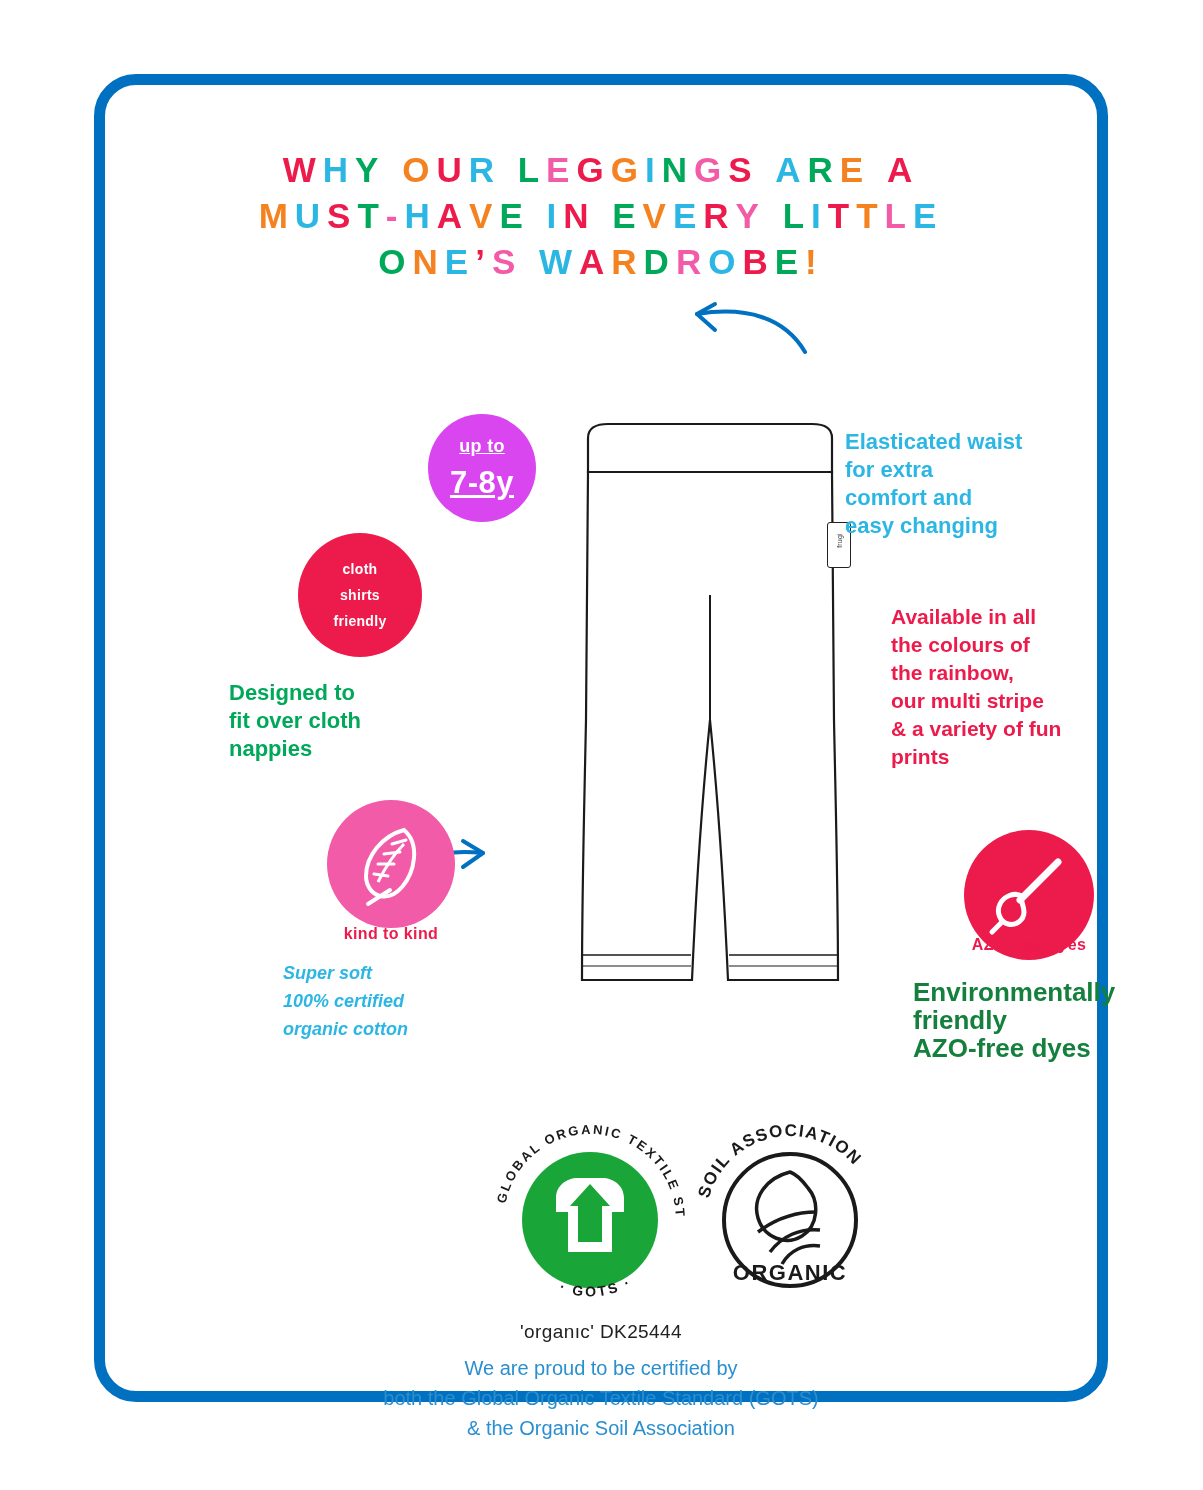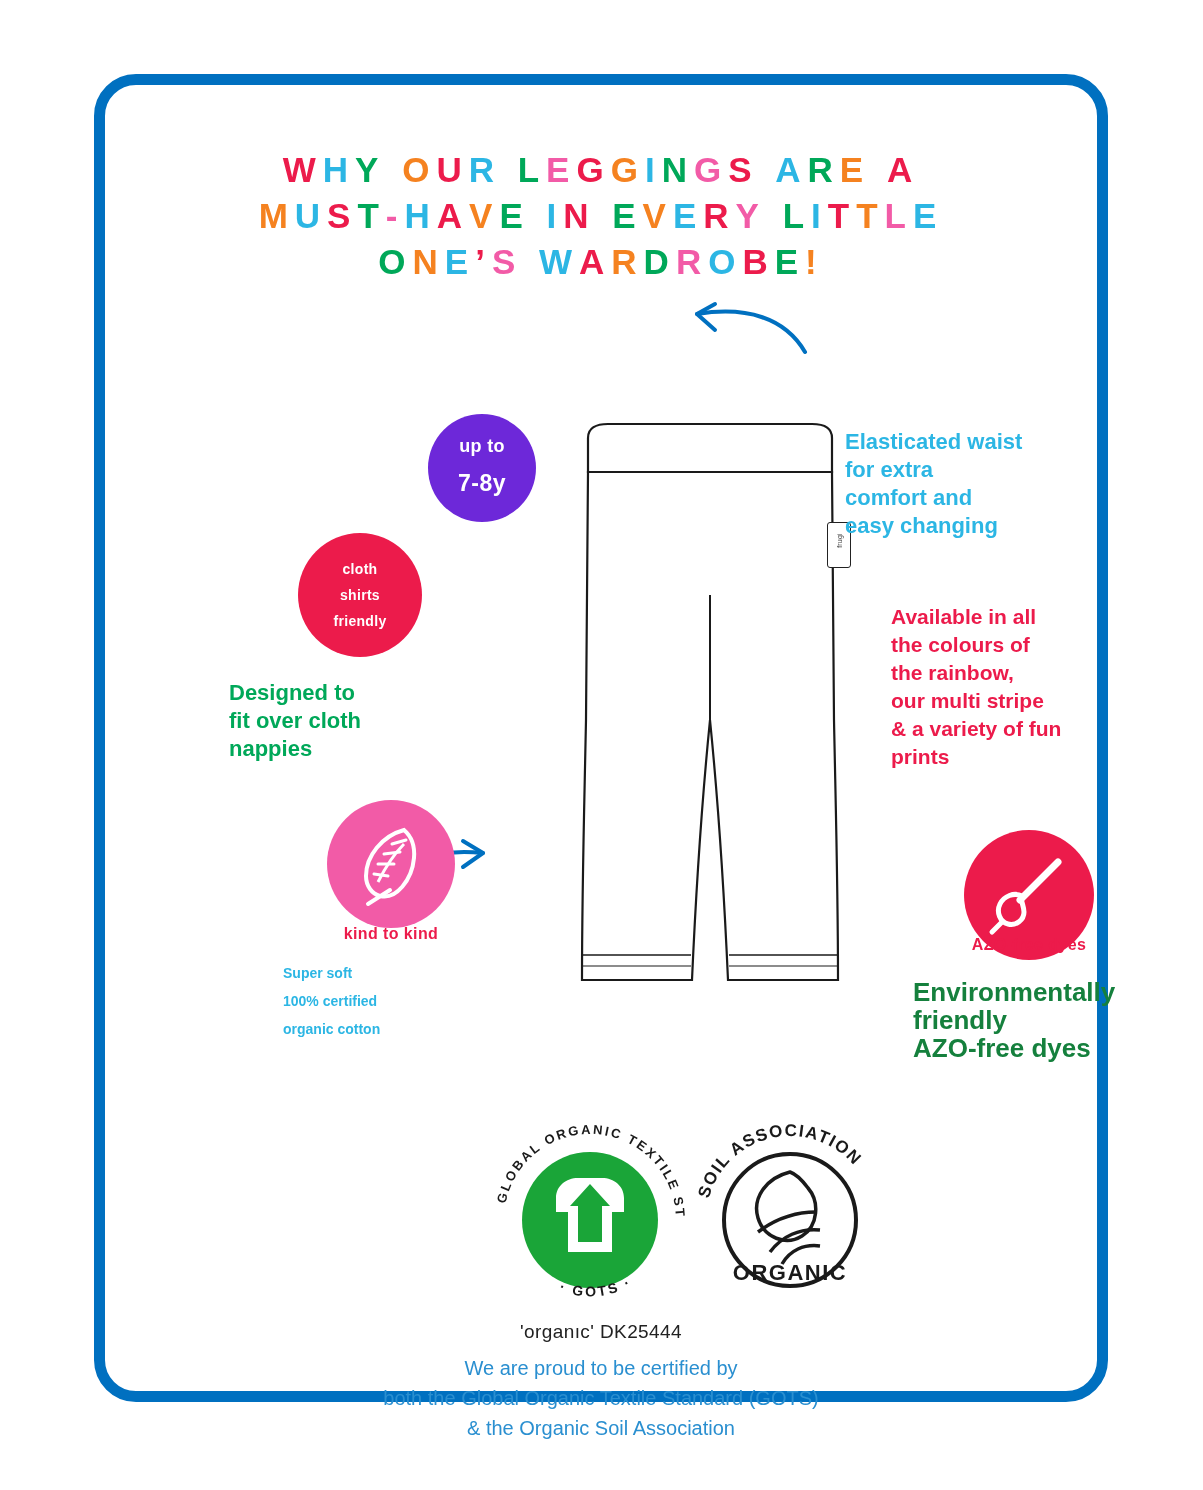--- a/index.html
+++ b/index.html
@@ -16,36 +16,36 @@
   
   #heading{
     position:absolute;left:0;right:0;top:62px;text-align:center;
     font-weight:bold;font-size:35px;letter-spacing:7px;line-height:46px;
   }
   #heading .ln{display:block;white-space:pre;}
   #heading span{display:inline-block;}
   
   .badge{position:absolute;border-radius:50%;display:flex;flex-direction:column;
     align-items:center;justify-content:center;text-align:center;color:#fff;font-weight:bold;}
-  #badge-age{left:323px;top:329px;width:108px;height:108px;background:#6d28d9;}
+  #badge-age{left:323px;top:329px;width:108px;height:108px;background:#d946ef;text-decoration:underline;}
   #badge-age .small{font-size:18px;line-height:20px;letter-spacing:.3px;}
-  #badge-age .big{font-size:23px;line-height:34px;letter-spacing:.5px;margin-top:10px;}
+  #badge-age .big{font-size:31px;line-height:34px;letter-spacing:.5px;margin-top:10px;}
   #badge-nappy{left:193px;top:448px;width:124px;height:124px;background:#ec1b4b;}
   #badge-nappy .t{font-size:14px;line-height:26px;letter-spacing:.3px;}
   #badge-skin{left:222px;top:715px;width:128px;height:128px;background:#f25ba7;}
   #badge-azo{left:859px;top:745px;width:130px;height:130px;background:#ec1b4b;}
   .badge-cap{position:absolute;text-align:center;font-weight:bold;}
   #cap-skin{left:204px;top:840px;width:164px;color:#ec1b4b;font-size:16px;letter-spacing:.4px;}
   #cap-azo{left:846px;top:851px;width:156px;color:#ec1b4b;font-size:16px;letter-spacing:.4px;}
   
   .callout{position:absolute;text-align:left;font-weight:bold;}
   #txt-waist{left:740px;top:343px;width:266px;color:#2cb6e4;font-size:22px;line-height:28px;}
   #txt-rainbow{left:786px;top:518px;width:278px;color:#ec1b4b;font-size:21px;line-height:28px;}
   #txt-nappies{left:124px;top:594px;width:220px;color:#00a859;font-size:22px;line-height:28px;}
-  #txt-soft{left:178px;top:874px;width:230px;color:#2cb6e4;font-size:14px;line-height:28px;}
+  #txt-soft{left:178px;top:874px;width:230px;color:#2cb6e4;font-size:18px;line-height:28px;font-style:italic;}
   #txt-env{left:808px;top:893px;width:244px;color:#15803d;font-size:26px;line-height:28px;}
   #txt-teamed{left:418px;top:954px;width:370px;color:#00a859;font-size:23px;line-height:30px;}
   
   #garment{position:absolute;left:455px;top:335px;width:300px;height:585px;}
   #tag{position:absolute;left:722px;top:437px;width:22px;height:44px;border:1.6px solid #222;
     border-radius:3px;background:#fff;}
   #tag span{position:absolute;left:-14px;top:14px;width:50px;transform:rotate(-90deg);
     font-size:7px;color:#444;text-align:center;letter-spacing:.2px;}
   
   .arrow{position:absolute;}

